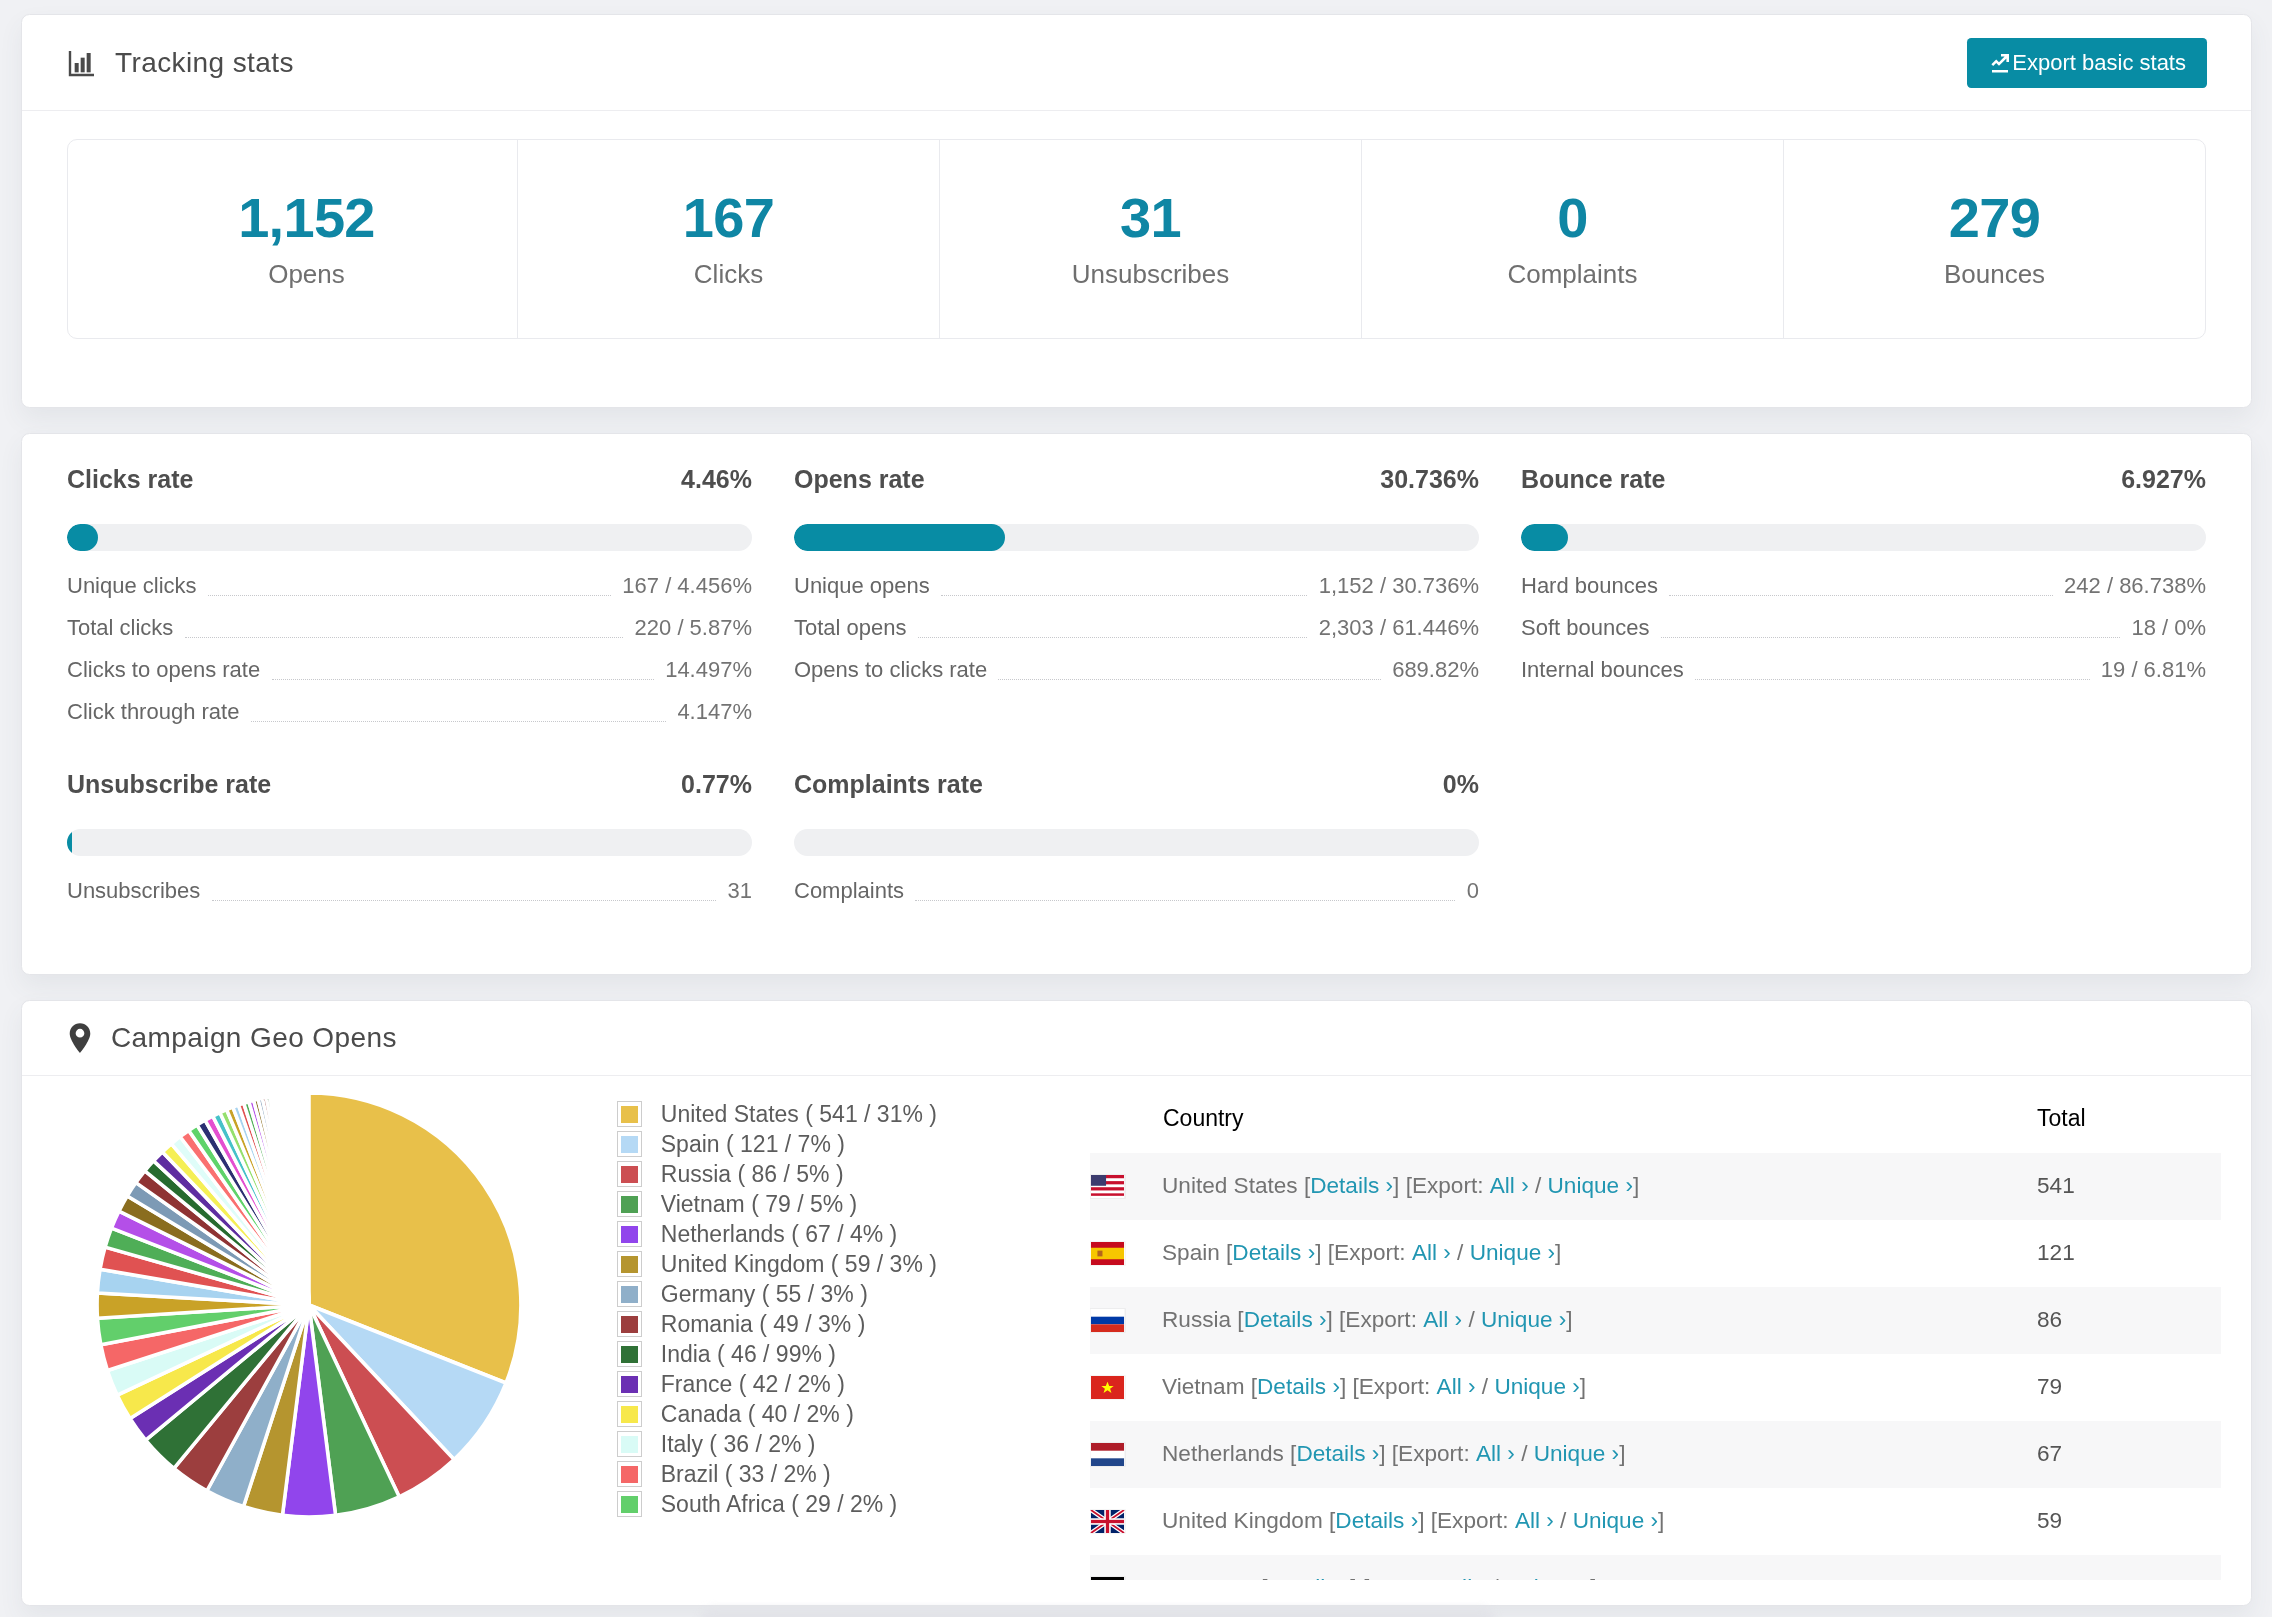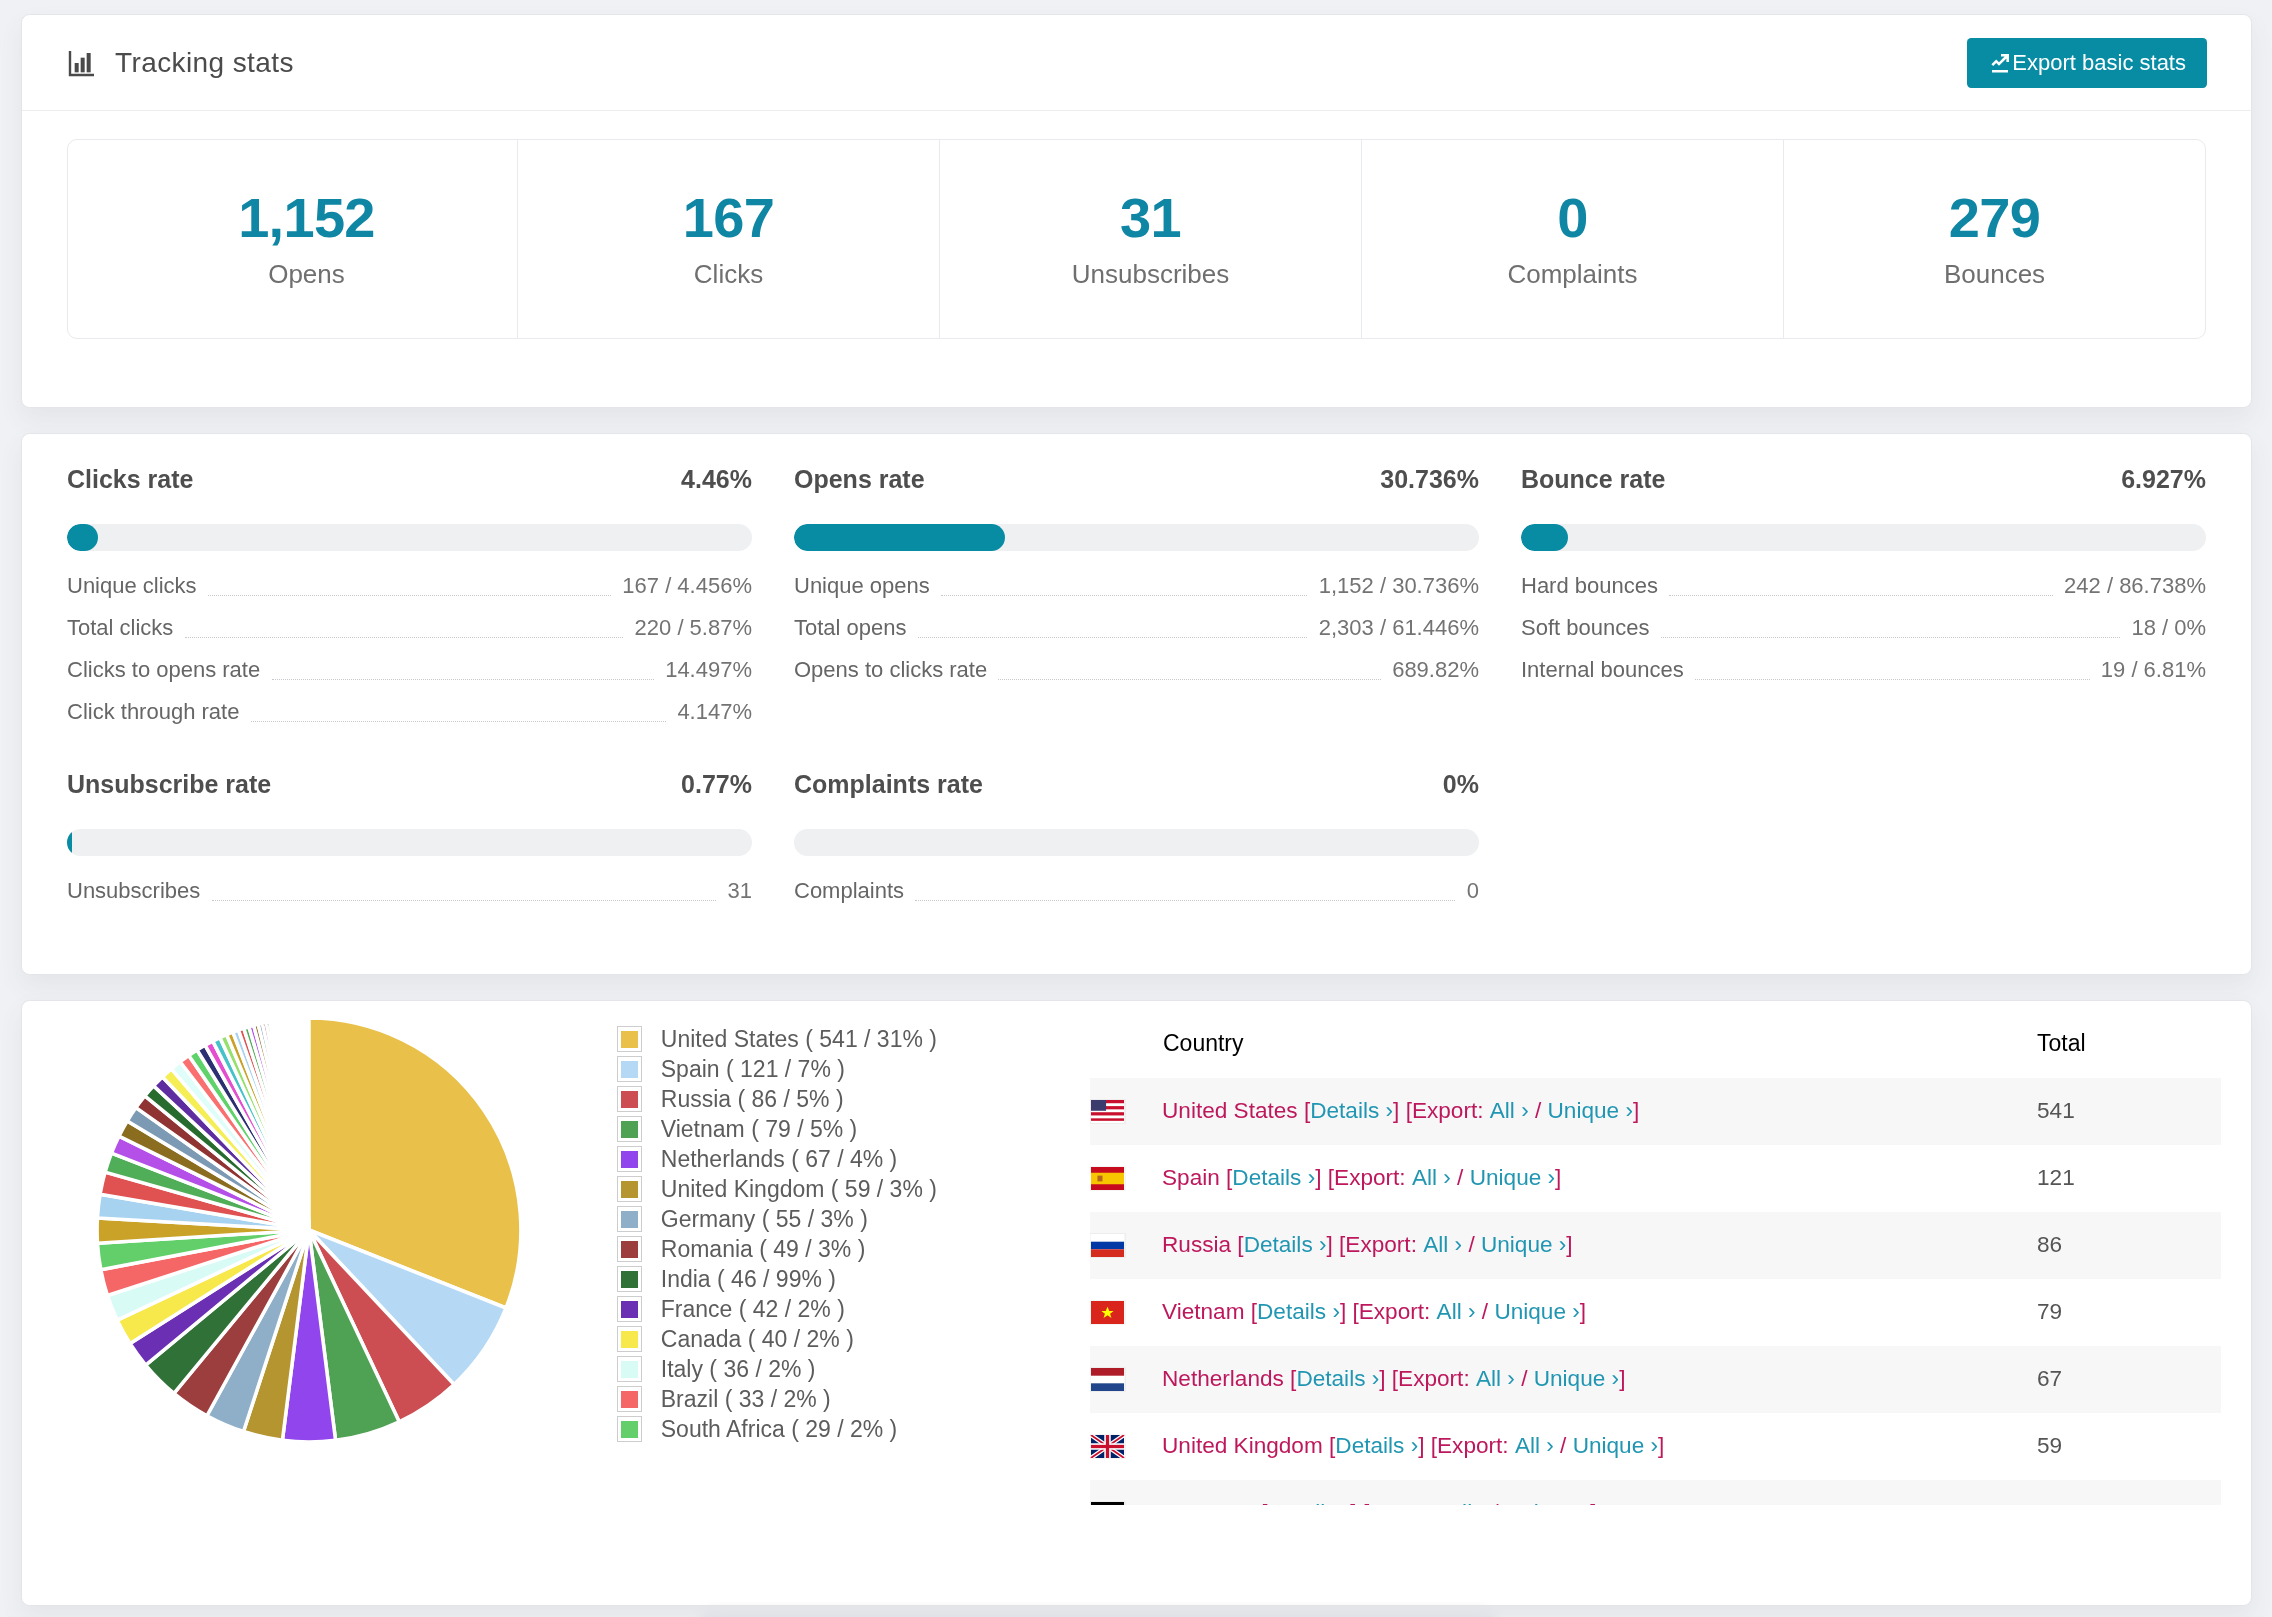--- a/index.html
+++ b/index.html
@@ -56,21 +56,21 @@
   th { font-weight:400; color:#000000; text-align:left; padding:18.4px 0 21px; font-size:23px; }
   th.th-country { padding-left:73px; }
   tbody tr { height:67px; }
   tbody tr:nth-child(odd) { background:#f7f7f8; }
   td { padding:0; }
   .country-cell { display:flex; align-items:center; }
   .flag { width:35px; height:23px; margin-right:37px; flex:0 0 auto;
     box-shadow:0 0 0 0.7px rgba(0,0,0,.06); }
   .flag svg { width:100%; height:100%; display:block; }
   .tl { color:#2196b2; text-decoration:none; cursor:pointer; }
-  .dark { color:#be185d; }
+  .dark { color:#737373; }
 
   .bottom-stub { position:absolute; left:699px; bottom:-5.6px; width:798px; height:30px;
     background:#e2e3e8; border-radius:15.5px 15.5px 0 0; filter:blur(3.5px); }
 </style>
 </head>
 <body>
 
 <div class="page">
 
   <section class="card" style="margin-top:14px;">
@@ -230,20 +230,28 @@
               <span class="lbl">Complaints</span>
               <span class="dots"></span>
               <span class="val">0</span>
             </div>
           </div>
         </div>
       </div>
   </section>
 
   <section class="card geo">
+    <header class="card-header" style="padding:21px 44px;">
+      <span class="hicon" style="width:28px;height:32px;">
+        <svg viewBox="0 0 24 28">
+            <path d="M12 1C6.9 1 3 5 3 10c0 6.4 9 17 9 17s9-10.6 9-17c0-5-3.9-9-9-9zm0 12.6A3.8 3.8 0 1 1 12 6a3.8 3.8 0 0 1 0 7.6z" fill="#3f3f3f"></path>
+          </svg>
+      </span>
+      <h1 class="card-title">Campaign Geo Opens</h1>
+    </header>
     <div class="geo-body">
       <svg class="pie-svg" id="pie" viewBox="0 0 620 620">
           <path d="M310,310 L310.0,10.0 A300,300 0 0 1 588.9,420.4 Z" fill="#e8c04a" stroke="#ffffff" stroke-width="5" stroke-linejoin="round"></path>
           <path d="M310,310 L588.9,420.4 A300,300 0 0 1 515.4,528.7 Z" fill="#b5d9f5" stroke="#ffffff" stroke-width="5" stroke-linejoin="round"></path>
           <path d="M310,310 L515.4,528.7 A300,300 0 0 1 437.7,581.4 Z" fill="#cc4e52" stroke="#ffffff" stroke-width="5" stroke-linejoin="round"></path>
           <path d="M310,310 L437.7,581.4 A300,300 0 0 1 347.6,607.6 Z" fill="#4fa154" stroke="#ffffff" stroke-width="5" stroke-linejoin="round"></path>
           <path d="M310,310 L347.6,607.6 A300,300 0 0 1 272.4,607.6 Z" fill="#9145ec" stroke="#ffffff" stroke-width="5" stroke-linejoin="round"></path>
           <path d="M310,310 L272.4,607.6 A300,300 0 0 1 217.3,595.3 Z" fill="#b5952f" stroke="#ffffff" stroke-width="5" stroke-linejoin="round"></path>
           <path d="M310,310 L217.3,595.3 A300,300 0 0 1 165.5,572.9 Z" fill="#8fafc9" stroke="#ffffff" stroke-width="5" stroke-linejoin="round"></path>
           <path d="M310,310 L165.5,572.9 A300,300 0 0 1 118.8,541.2 Z" fill="#9c3e3e" stroke="#ffffff" stroke-width="5" stroke-linejoin="round"></path>

